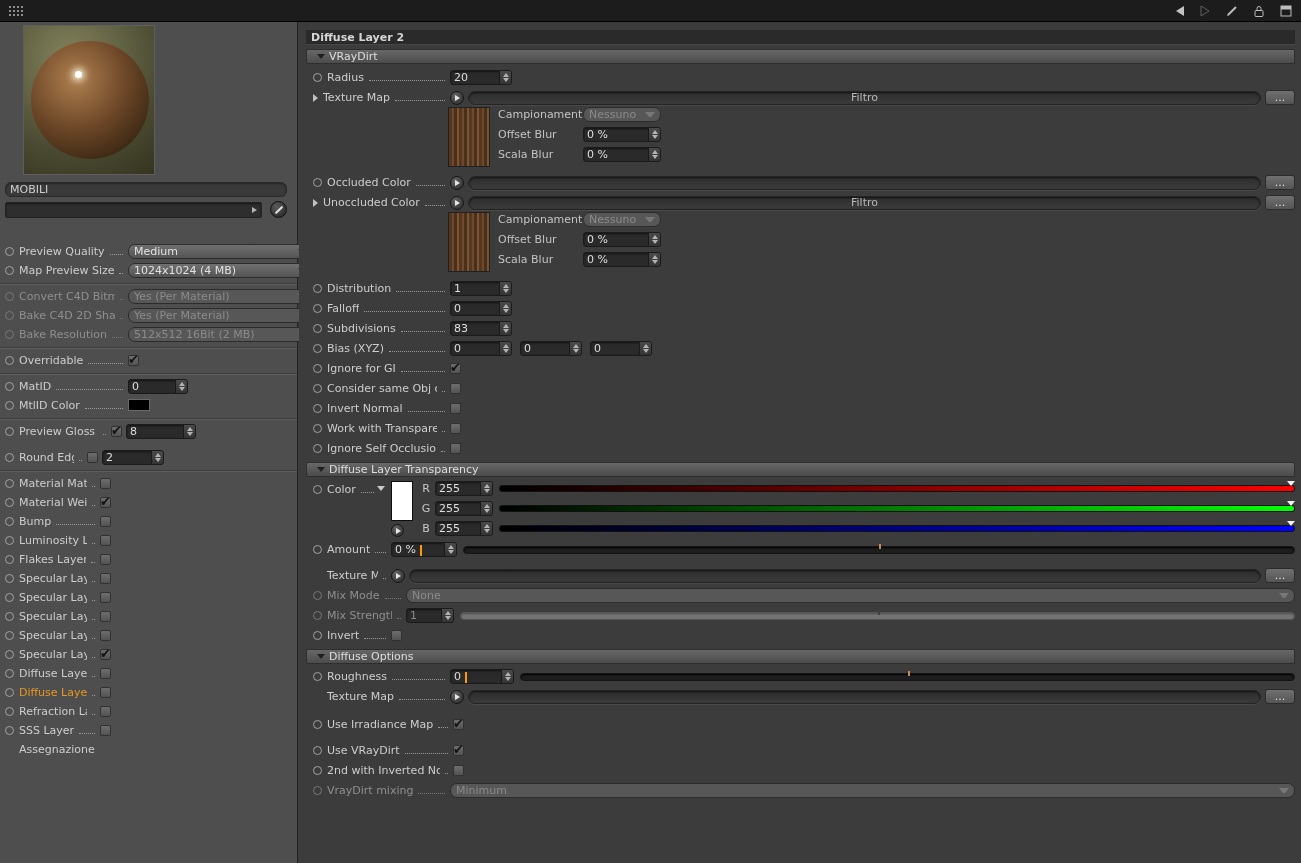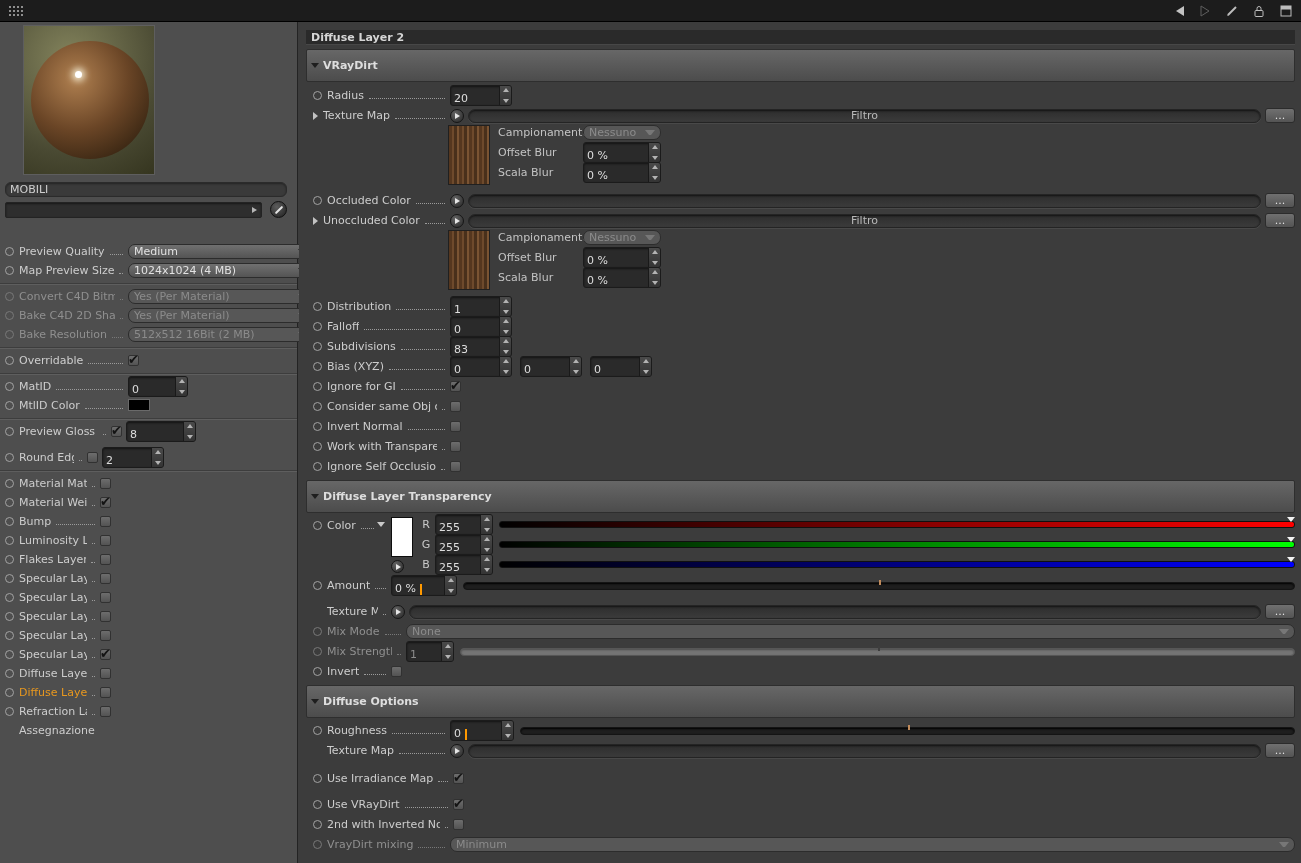--- a/index.html
+++ b/index.html
@@ -27,21 +27,21 @@
 .p.tri::before{width:0;height:0;border:none;border-left:5px solid #c2c2c2;border-top:4px solid transparent;border-bottom:4px solid transparent;border-radius:0;margin-right:5px}
 .p.nod::before{border-color:transparent}
 .p.dim::before{border-color:#787878}
 .p::after{content:"";flex:1 1 4px;height:0;border-bottom:1px dotted #9b9b9b;margin:0 5px;align-self:center;transform:translateY(3px);min-width:0}
 .p.dim::after{border-bottom-color:#787878}
 .lbl{white-space:nowrap;overflow:hidden;color:#cdcdcd}
 .lbl.active{color:#e8981f}
 .dim-t{color:#8f8f8f}
 .pw66{width:66px}.pw78{width:78px}.pw93{width:93px}.pw95{width:95px}.pw104{width:106px}.pw80{width:82px}.pw123{width:123px}.pw137{width:137px}.pw140{width:140px}
 
-.spinner{display:inline-flex;align-items:flex-end;height:21px;background:#2a2a2a;border:1px solid #1b1b1b;border-radius:3px;box-shadow:inset 0 1px 2px rgba(0,0,0,.55);flex:none;overflow:hidden}
+.spinner{display:inline-flex;align-items:flex-end;height:15px;background:#2a2a2a;border:1px solid #1b1b1b;border-radius:3px;box-shadow:inset 0 1px 2px rgba(0,0,0,.55);flex:none;overflow:hidden}
 .spinner .val{padding:0 3px;white-space:nowrap;color:#dedede}
 .spinner.dis .val{color:#8b8b8b}
 .spinner .fill{flex:1}
 .arr{width:12px;align-self:stretch;border-left:1px solid #191919;background:linear-gradient(#4a4a4a,#343434);position:relative;flex:none}
 .arr::before{content:"";position:absolute;right:2.5px;top:2px;border-left:3px solid transparent;border-right:3px solid transparent;border-bottom:4px solid #b3b3b3}
 .arr::after{content:"";position:absolute;right:2.5px;bottom:2px;border-left:3px solid transparent;border-right:3px solid transparent;border-top:4px solid #b3b3b3}
 .caret{width:2px;height:11px;background:#ff9900;margin-left:1px;flex:none}
 .dropdown{display:inline-flex;align-items:center;height:15px;border-radius:7px;background:linear-gradient(#707070,#545454);border:1px solid #2c2c2c;padding:0 5px;flex:none;overflow:hidden}
 .dropdown .dval{white-space:nowrap;overflow:hidden;color:#e2e2e2}
 .dropdown::after{content:"";margin-left:auto;width:0;height:0;border-left:4px solid transparent;border-right:4px solid transparent;border-top:5px solid #1f1f1f;padding-left:2px}
@@ -62,21 +62,21 @@
 .slider.dis::after{background:#3e3e3e}
 .grad{flex:1 1 auto;height:7px;border-radius:3px;border:1px solid #101010;position:relative;align-self:center}
 .grad.r{background:linear-gradient(90deg,#000,#f00)}
 .grad.g{background:linear-gradient(90deg,#000,#0f0)}
 .grad.b{background:linear-gradient(90deg,#000,#00f)}
 .grad::after{content:"";position:absolute;right:-1px;top:-5px;width:0;height:0;border-left:4px solid transparent;border-right:4px solid transparent;border-top:5px solid #f2f2f2}
 .swatch-bk{width:22px;height:12px;background:#000;border:1px solid #6a6a6a;flex:none}
 
 .main{position:absolute;top:22px;left:299px;right:0;bottom:0;background:#3c3c3c;padding:8px 6px 0 7px}
 .titlebar{height:15px;background:#2a2a2a;display:flex;align-items:center;padding:0 5px;font-weight:bold;color:#d6d6d6;border-bottom:1px solid #474747}
-.sech{height:33px;margin-top:6px;background:linear-gradient(#676767,#4c4c4c);border:1px solid #2e2e2e;border-radius:2px;display:flex;align-items:center;padding:0 4px;font-weight:bold;color:#dedede}
+.sech{height:15px;margin-top:6px;background:linear-gradient(#676767,#4c4c4c);border:1px solid #2e2e2e;border-radius:2px;display:flex;align-items:center;padding:0 10px;font-weight:normal;color:#dedede}
 .htri{width:0;height:0;border-top:5px solid #1e1e1e;border-left:4px solid transparent;border-right:4px solid transparent;margin-right:4px;flex:none}
 .row{display:flex;align-items:center;height:15px;margin-top:5px;padding-left:7px}
 .mt8{margin-top:8px}.mt9{margin-top:9px}.mt11{margin-top:11px}.mt13{margin-top:13px}.mt6{margin-top:6px}
 .w48{width:48px}.w58{width:58px}.w60{width:60px}.w62{width:62px}.w64{width:64px}.w66{width:66px}.w70{width:70px}.w78w{width:78px}.w158{width:186px}
 .ml8{margin-left:8px}.ml4{margin-left:4px}
 .thumbblk{display:flex;margin:2px 0 0 142px}
 .thumb{width:42px;height:60px;border:1px solid #202020;background:repeating-linear-gradient(90deg,#55371f 0 3px,#6e4a2c 3px 5px,#49301b 5px 8px,#7a5433 8px 10px);flex:none}
 .tp{margin-left:8px}
 .trow{display:flex;align-items:center;height:15px;margin-bottom:5px}
 .tlabel{width:85px;white-space:nowrap;color:#c3c3c3}
@@ -330,20 +330,26 @@
         <span class="lbl active">Diffuse Layer 2</span>
       </span>
       <span class="checkbox"></span>
     </div>
   <div class="lrow">
       <span class="p pw95">
         <span class="lbl">Refraction Layer</span>
       </span>
       <span class="checkbox"></span>
     </div>
+  <div class="lrow">
+      <span class="p pw95">
+        <span class="lbl">SSS Layer</span>
+      </span>
+      <span class="checkbox"></span>
+    </div>
   <div class="lrow" style="padding-left:19px">
       <span class="lbl">Assegnazione</span>
     </div>
 </div>
 
 <div class="main">
   <div class="titlebar">
       <span>Diffuse Layer 2</span>
     </div>
 

